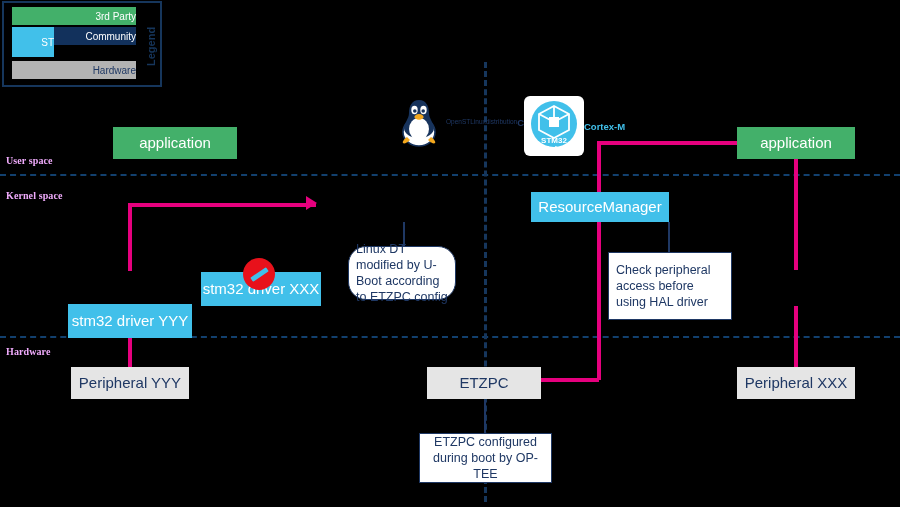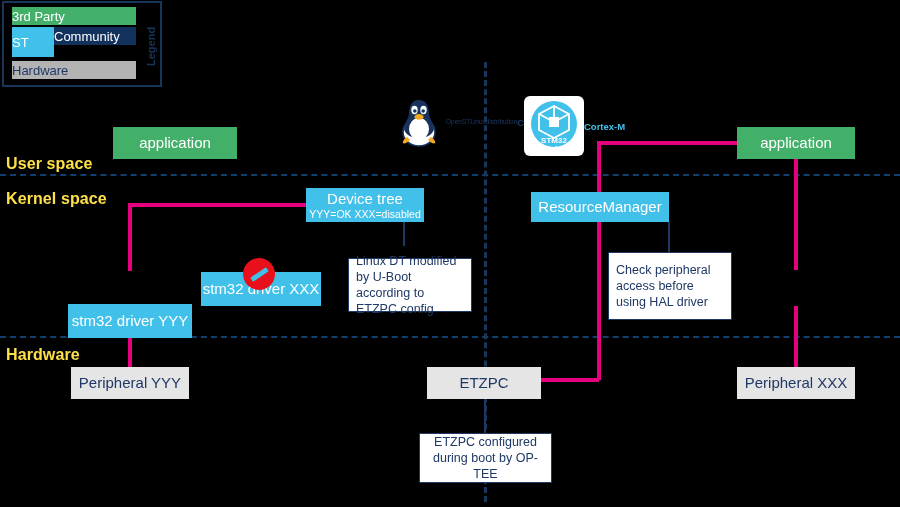--- a/index.html
+++ b/index.html
@@ -64,25 +64,26 @@
     text-align: center;
   }
   .sub {
     font-size: 10.5px;
     margin-top: 1px;
   }
 
   
   .layer-label {
     position: absolute;
-    color: #fde047;
-    font-size: 16px;
+    color: #f0abfc;
+    font-size: 10px;
     font-weight: bold;
     letter-spacing: 0.1px;
     white-space: nowrap;
+    font-family: Liberation Serif, serif;
   }
 
   
   .hsep {
     position: absolute;
     height: 0;
     border-top: 2px dashed #12406e;
   }
   .vsep {
     position: absolute;
@@ -127,22 +128,22 @@
     height: 86px;
     border: 2.5px solid #16365c;
     box-sizing: border-box;
     background: #000000;
   }
   .lg-row {
     position: absolute;
     box-sizing: border-box;
     display: flex;
     align-items: center;
-    justify-content: flex-start;
-    font-size: 13px;
+    justify-content: flex-end;
+    font-size: 10px;
   }
   .lg-3rd  { left: 8px;  top: 4px;  width: 124px; height: 18px; background: #43b06a; color: #ffffff; }
   .lg-st   { left: 8px;  top: 24px; width: 42px;  height: 30px; background: #41c0ea; color: #ffffff; }
   .lg-comm { left: 50px; top: 24px; width: 82px;  height: 18px; background: #12315c; color: #ffffff; }
   .lg-hw   { left: 8px;  top: 58px; width: 124px; height: 18px; background: #b3b3b3; color: #1f3864; }
   .lg-title {
     position: absolute;
     right: 2px;
     top: 14px;
     width: 14px;
@@ -279,24 +280,20 @@
   <div class="stub" style="left:484px; top:400px; width:2px; height:33px;"></div>
 
   <div class="node green" style="left:113px; top:127px; width:124px; height:32px;">
     <span>application</span>
   </div>
 
   <div class="node green" style="left:737px; top:127px; width:118px; height:32px;">
     <span>application</span>
   </div>
 
-  <div class="node cyan" style="left:306px; top:188px; width:118px; height:34px;">
-    <span>Device tree</span>
-    <span class="sub">YYY=OK XXX=disabled</span>
-  </div>
 
   <div class="node cyan" style="left:531px; top:192px; width:138px; height:30px;">
     <span>ResourceManager</span>
   </div>
 
   <div class="node cyan" style="left:68px; top:272px; width:124px; height:34px;margin-top:32px;">
     <span>stm32 driver YYY</span>
   </div>
 
   <div class="node cyan" style="left:201px; top:272px; width:120px; height:34px;">
@@ -313,21 +310,21 @@
   </div>
 
   <div class="node grey" style="left:427px; top:367px; width:114px; height:32px;">
     <span>ETZPC</span>
   </div>
 
   <div class="node grey" style="left:737px; top:367px; width:118px; height:32px;">
     <span>Peripheral XXX</span>
   </div>
 
-  <div class="node note" style="left:348px; top:258px; width:124px; height:54px;">
+  <div class="node note" style="left:348px; top:246px; width:108px; height:54px;border-radius:18px;">
     <span>Linux DT modified by U-Boot according to ETZPC config</span>
   </div>
 
   <div class="node note" style="left:608px; top:252px; width:124px; height:68px;">
     <span>Check peripheral access before using HAL driver</span>
   </div>
 
   <div class="node note centered" style="left:419px; top:433px; width:133px; height:50px;">
     <span>ETZPC configured during boot by OP-TEE</span>
   </div>

